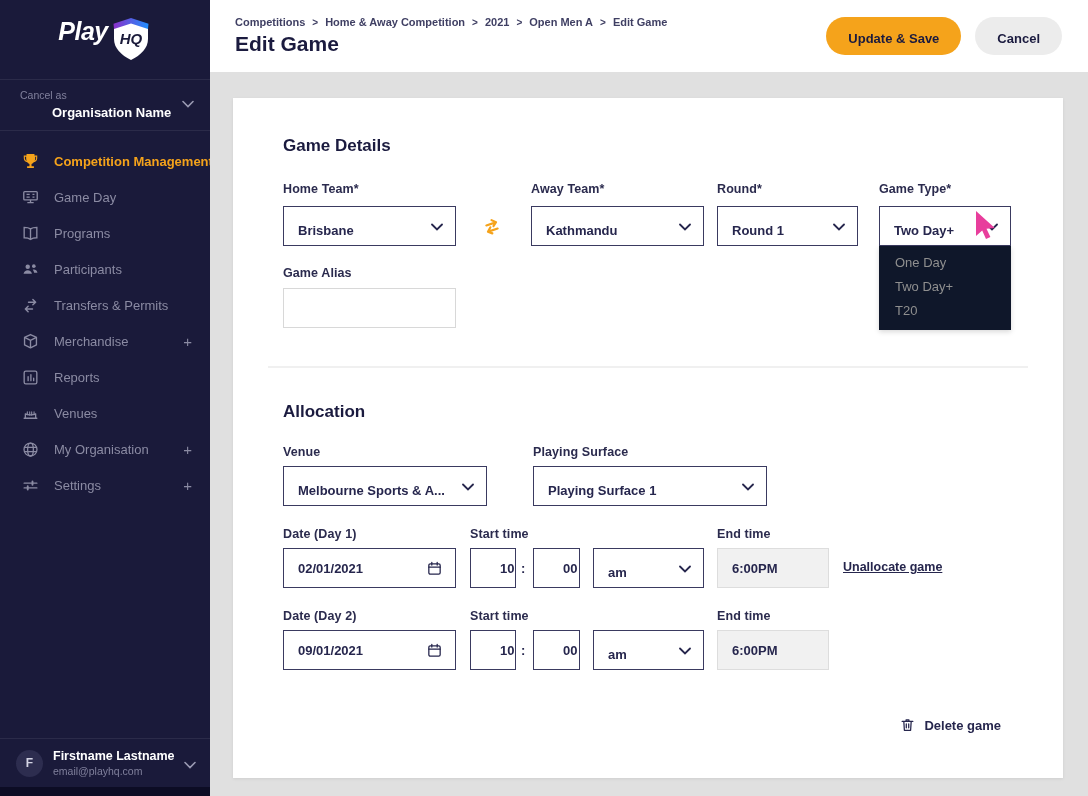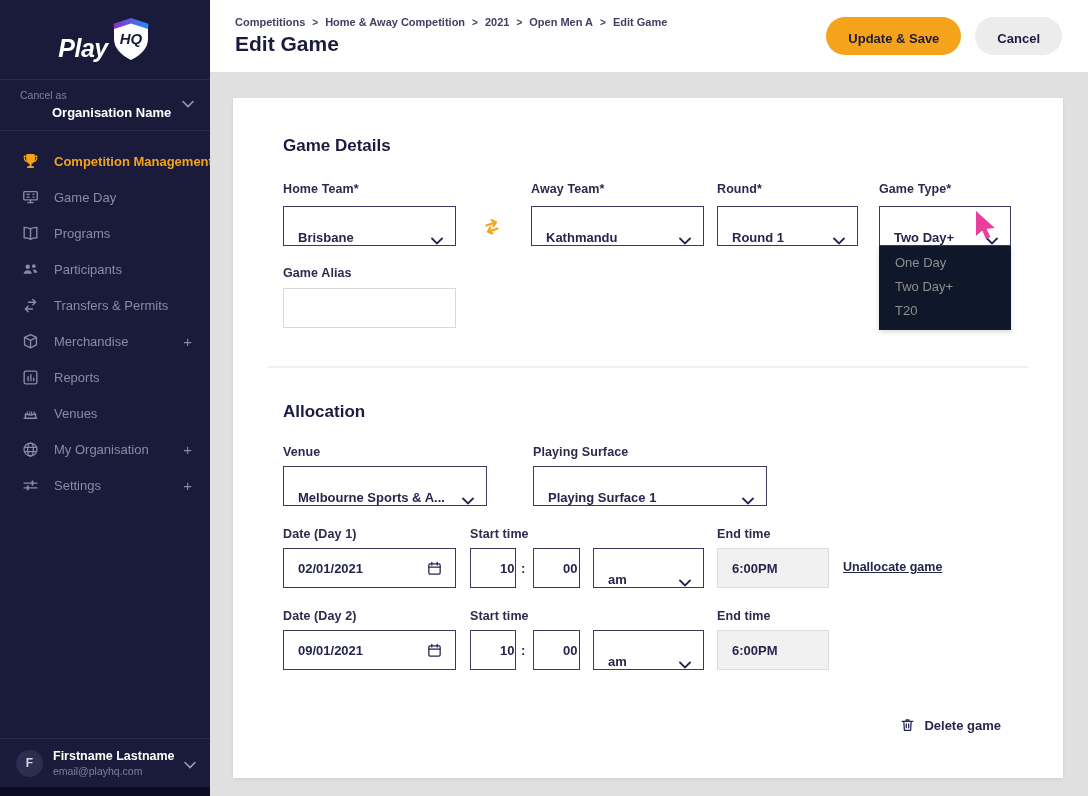--- a/index.html
+++ b/index.html
@@ -5,21 +5,21 @@
   * { margin:0; padding:0; box-sizing:border-box; }
   html,body { width:1088px; height:796px; overflow:hidden;
     font-family:"Liberation Sans", sans-serif; background:#e0e0e0; color:#26264d; }
   .app { position:relative; width:1088px; height:796px; }
 
   
   .sidebar { position:absolute; left:0; top:0; width:210px; height:796px;
     background:#1a1a3a; display:flex; flex-direction:column; }
   .logo-area { height:80px; display:flex; align-items:center; justify-content:center;
     border-bottom:1px solid rgba(255,255,255,0.08); }
-  .logo { display:flex; align-items:flex-end; gap:2px; }
+  .logo { display:flex; align-items:flex-start; gap:2px; }
   .logo-play { color:#fff; font-size:25px; font-weight:800; font-style:italic; letter-spacing:-0.5px; }
   .org-switcher { padding:9px 20px 10px; border-bottom:1px solid rgba(255,255,255,0.08);
     position:relative; cursor:pointer; }
   .org-using { font-size:10.5px; color:#80809c; margin-bottom:4px; }
   .org-name { font-size:13px; font-weight:700; color:#fff;margin-left:32px; }
   .org-chev { position:absolute; right:16px; top:20px; }
   .nav { padding-top:12px; }
   .nav-item { height:36px; display:flex; align-items:center; padding:0 18px 0 20px;
     color:#8b8ba3; font-size:13px; cursor:pointer; }
   .nav-item .nav-ic { width:20px; height:20px; margin-right:14px; flex:0 0 20px;
@@ -50,21 +50,21 @@
   .btn-secondary { background:#ececec; }
 
   
   .content { position:absolute; left:210px; top:72px; width:878px; height:724px; background:#e0e0e0; }
   .card { position:absolute; left:23px; top:26px; width:830px; height:680px; background:#fff;
     box-shadow:0 1px 3px rgba(0,0,0,0.08); }
   .abs { position:absolute; }
   .section-heading { font-size:17px; font-weight:800; color:#1b1b3f; }
   .fld-label { font-size:12.5px; font-weight:700; color:#2b2b4e; letter-spacing:0.1px; }
   .select { height:40px; border:1.5px solid #3a3a60; background:#fff; display:flex;
-    align-items:flex-end; padding:9px 12px 0 14px; cursor:pointer; }
+    align-items:flex-start; padding:16px 12px 0 14px; cursor:pointer; }
   .select-value { font-size:13px; font-weight:700; color:#26264d; flex:1; white-space:nowrap;
     overflow:hidden; text-overflow:ellipsis; }
   .text-input { height:40px; width:100%; border:1px solid #d8d8d8; background:#fff;
     padding:0 12px; font-size:13px; font-weight:700; color:#26264d; font-family:inherit; }
   .num-input { height:40px; border:1.5px solid #3a3a60; background:#fff; text-align:left;
     padding:0 0 0 29px; font-size:13px; font-weight:700; color:#26264d; font-family:inherit; width:100%; }
   .divider { height:2px; background:#f0f0f0; }
   .menu { background:#0f172a; box-shadow:0 2px 5px rgba(0,0,0,0.15); padding:5px 0 7px; }
   .menu-item { height:24px; line-height:24px; padding-left:16px; font-size:13px; color:#8f8f8f; cursor:pointer; }
   .date-input { height:40px; border:1.5px solid #3a3a60; background:#fff; display:flex;

